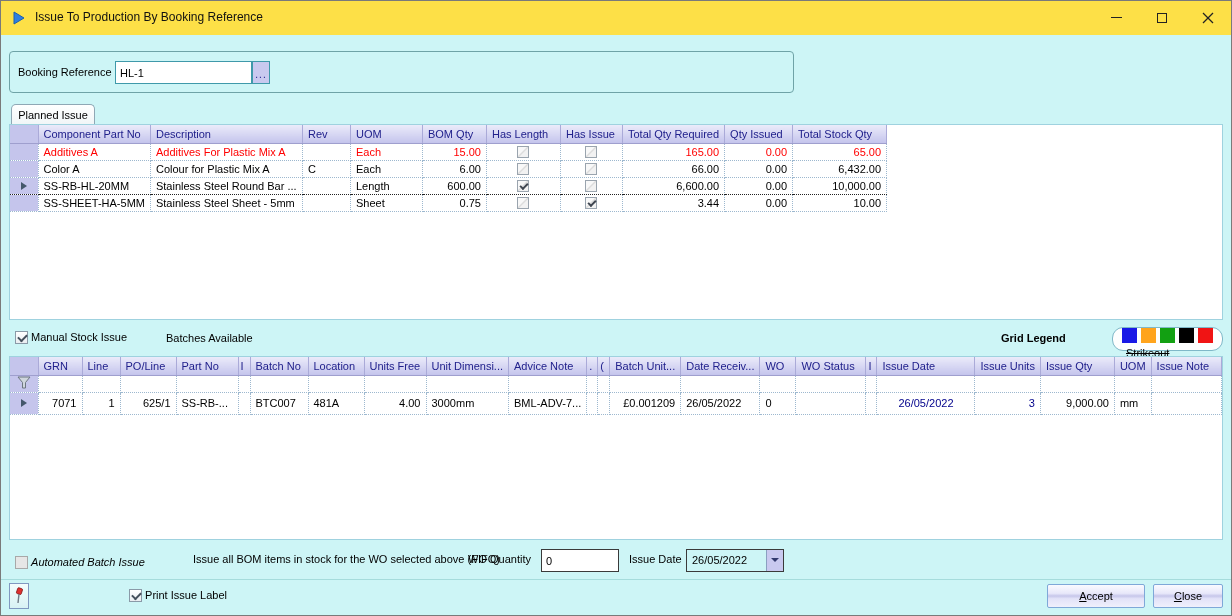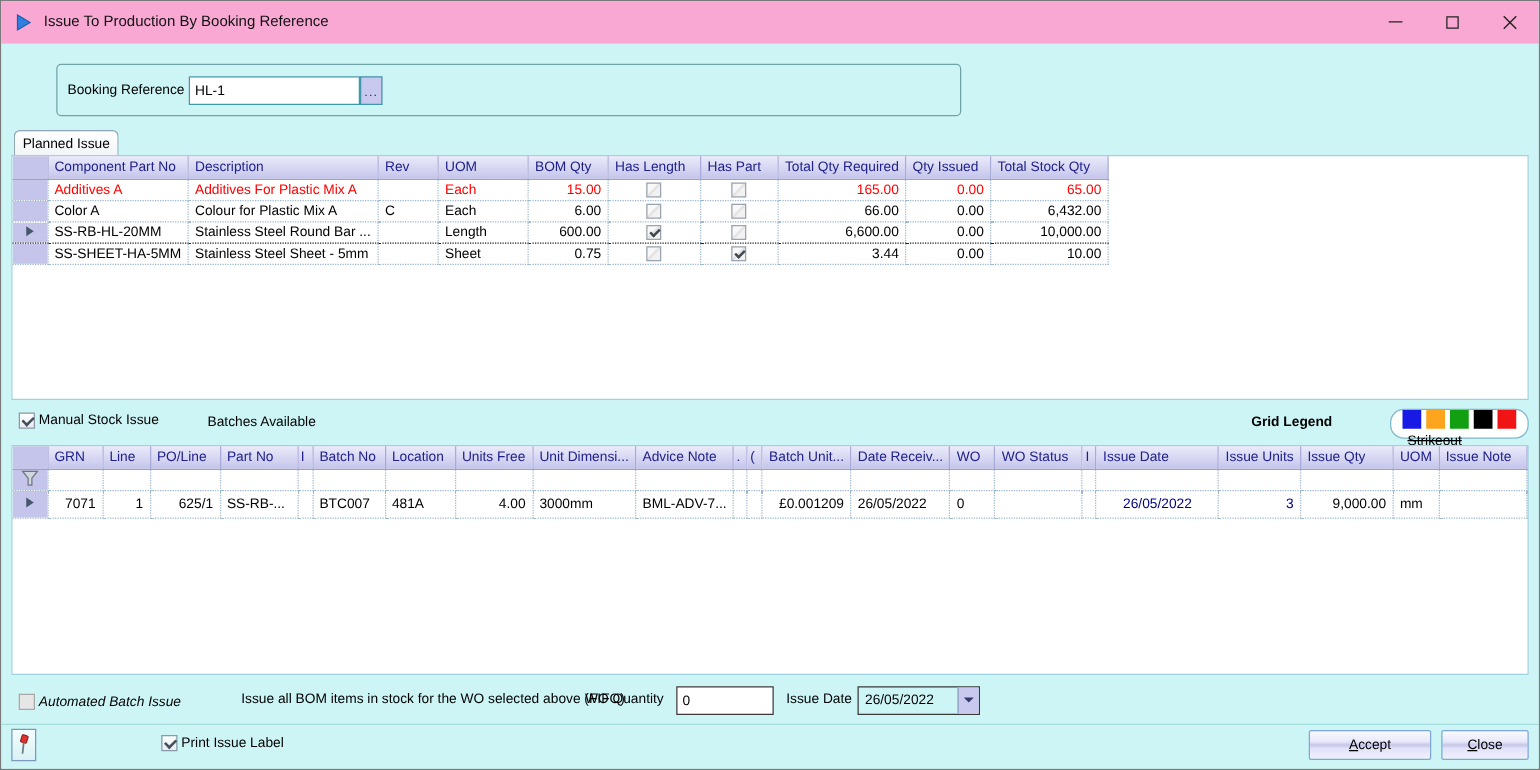--- a/index.html
+++ b/index.html
@@ -1,32 +1,32 @@
 <!DOCTYPE html>
 <html><head>
 <meta charset="utf-8">
 <style>
   * { margin:0; padding:0; box-sizing:border-box; }
   html,body { width:1232px; height:616px; }
   body { font-family:"Liberation Sans", sans-serif; font-size:11px; color:#000; }
   .window { position:relative; width:1232px; height:616px; border:1px solid #7a7a7a; background:#cdf5f6; overflow:hidden; }
 
   
-  .titlebar { position:absolute; top:0; left:0; width:100%; height:34px; background:#f9a8d4; }
+  .titlebar { position:absolute; top:0; left:0; width:100%; height:34px; background:#fde047; }
   .app-icon { position:absolute; left:10px; top:9px; width:16px; height:16px; }
   .title-text { position:absolute; left:34px; top:9px; font-size:12px; color:#111; white-space:nowrap; }
   .capbtn { position:absolute; top:0; width:46px; height:33px; display:flex; align-items:center; justify-content:center; }
   .cap-min { right:92px; } .cap-max { right:46px; } .cap-close { right:0; }
   .min-glyph { width:11px; height:0; border-top:1px solid #222; }
   .max-glyph { width:10px; height:10px; border:1px solid #222; }
 
   
   .content { position:absolute; top:34px; left:0; width:1230px; height:580px; background:#cdf5f6; }
 
-  .booking-panel { position:absolute; top:16px; left:8px; width:724px; height:42px; border:1px solid #6fa3a7; border-radius:4px;margin-left:36px; }
+  .booking-panel { position:absolute; top:16px; left:8px; width:785px; height:42px; border:1px solid #6fa3a7; border-radius:4px; }
   .booking-label { position:absolute; left:8px; top:14px; }
   .booking-input { position:absolute; left:105px; top:9px; width:137px; height:23px; border:1px solid #3f99aa; background:#fff; font-family:"Liberation Sans",sans-serif; font-size:11px; padding:0 4px; }
   .browse-btn { position:absolute; left:242px; top:9px; width:18px; height:23px; background:#c9c9ef; border:1px solid #3f99aa; color:#1c1c8c; font-size:10px; line-height:26px; text-align:center; letter-spacing:1px; }
 
   .tab { position:absolute; top:69px; left:10px; width:84px; height:21px; border:1px solid #8fa8b5; border-bottom:none; border-radius:5px 5px 0 0; background:linear-gradient(#ffffff,#f0f5f7); text-align:center; line-height:20px; }
 
   .grid-box { position:absolute; left:8px; background:#ffffff; border:1px solid #9fd2df; }
   .grid1-box { top:89px; width:1214px; height:196px; }
   .grid2-box { top:321px; width:1214px; height:184px; }
 
@@ -130,21 +130,21 @@
         </colgroup>
         <tbody>
             <tr>
           <th class="sel"></th>
           <th>Component Part No</th>
           <th>Description</th>
           <th>Rev</th>
           <th>UOM</th>
           <th class="c">BOM Qty</th>
           <th class="c">Has Length</th>
-          <th class="c">Has Part</th>
+          <th class="c">Has Issue</th>
           <th class="c">Total Qty Required</th>
           <th class="c">Qty Issued</th>
           <th class="c">Total Stock Qty</th>
         </tr>
         <tr class="red-row" style="color:#ff0000">
           <td class="sel"></td>
           <td>Additives A</td>
           <td>Additives For Plastic Mix A</td>
           <td></td>
           <td>Each</td>

